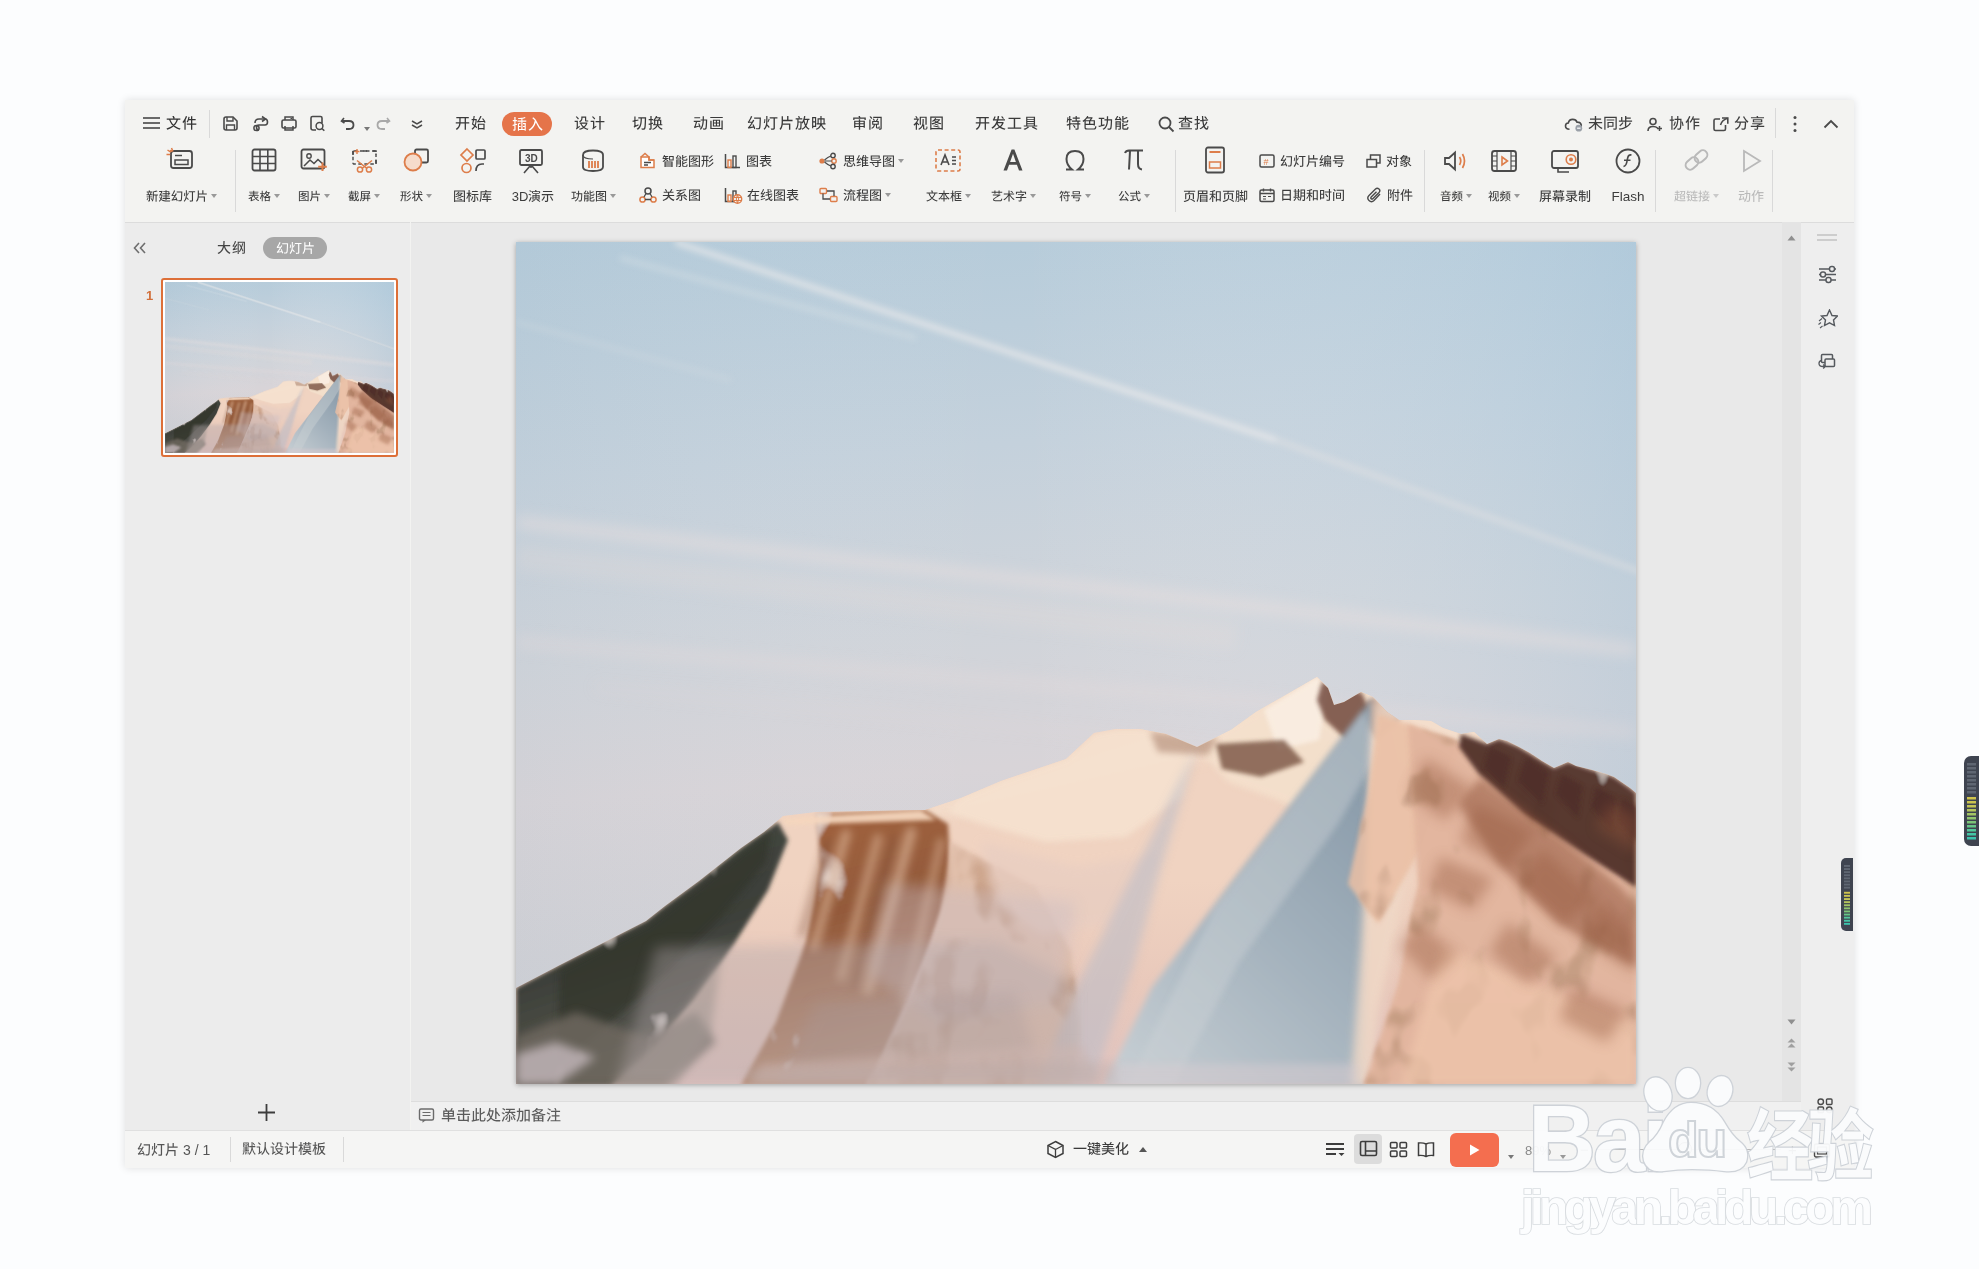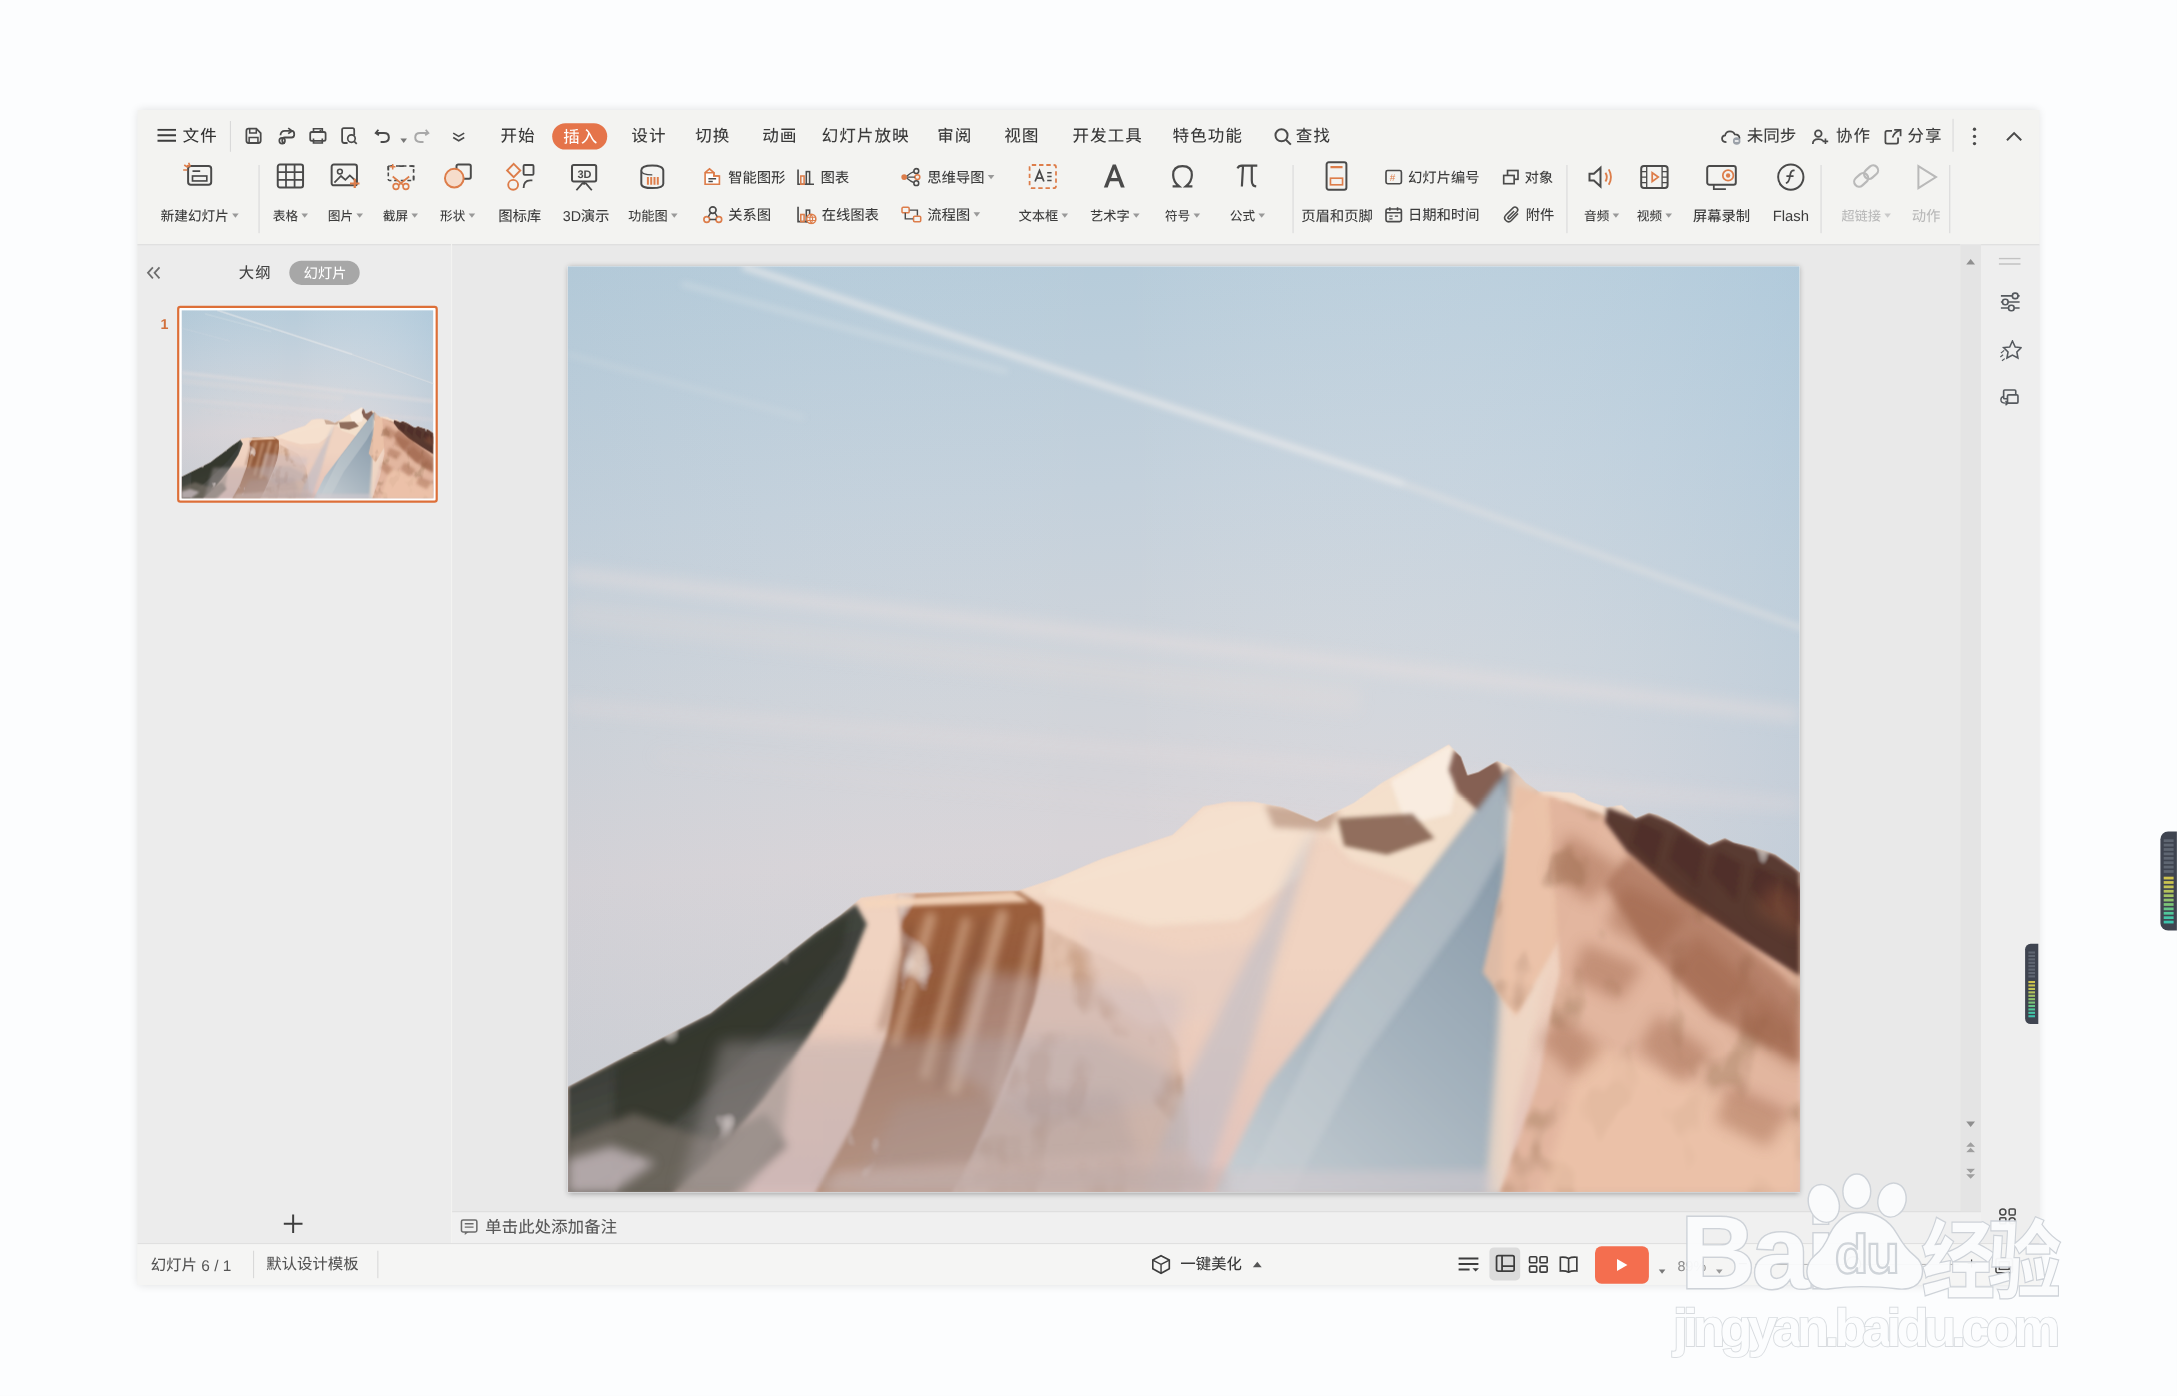--- a/index.html
+++ b/index.html
@@ -877,21 +877,21 @@
         <rect x="10.5" y="10" width="5.5" height="5.5" rx="2.7" stroke="#4a4a4a" stroke-width="1.4"></rect>
       </svg>
     </div>
     <div style="position:absolute;left:0;top:1030px;width:1729px;height:38px;background:#f5f5f4;border-top:1px solid #e0e0e0"></div>
     <div class="lbl" style="left:12px;top:1041px;height:17px">
       <svg class="zh" width="42" height="14" viewBox="0 0 42 14" fill="#555">
         <use href="#z5e7b" transform="translate(0.0,11.8) scale(0.0140)"></use>
         <use href="#z706f" transform="translate(14.0,11.8) scale(0.0140)"></use>
         <use href="#z7247" transform="translate(28.0,11.8) scale(0.0140)"></use>
       </svg>
-      <span style="font-size:14px;color:#555;margin-left:4px">6 / 1</span>
+      <span style="font-size:14px;color:#555;margin-left:4px">3 / 1</span>
     </div>
     <div class="sep" style="left:105px;top:1037px;height:25px"></div>
     <div style="position:absolute;left:117px;top:1042px;">
       <svg class="zh" width="84" height="14" viewBox="0 0 84 14" fill="#555">
         <use href="#z9ed8" transform="translate(0.0,11.8) scale(0.0140)"></use>
         <use href="#z8ba4" transform="translate(14.0,11.8) scale(0.0140)"></use>
         <use href="#z8bbe" transform="translate(28.0,11.8) scale(0.0140)"></use>
         <use href="#z8ba1" transform="translate(42.0,11.8) scale(0.0140)"></use>
         <use href="#z6a21" transform="translate(56.0,11.8) scale(0.0140)"></use>
         <use href="#z677f" transform="translate(70.0,11.8) scale(0.0140)"></use>

